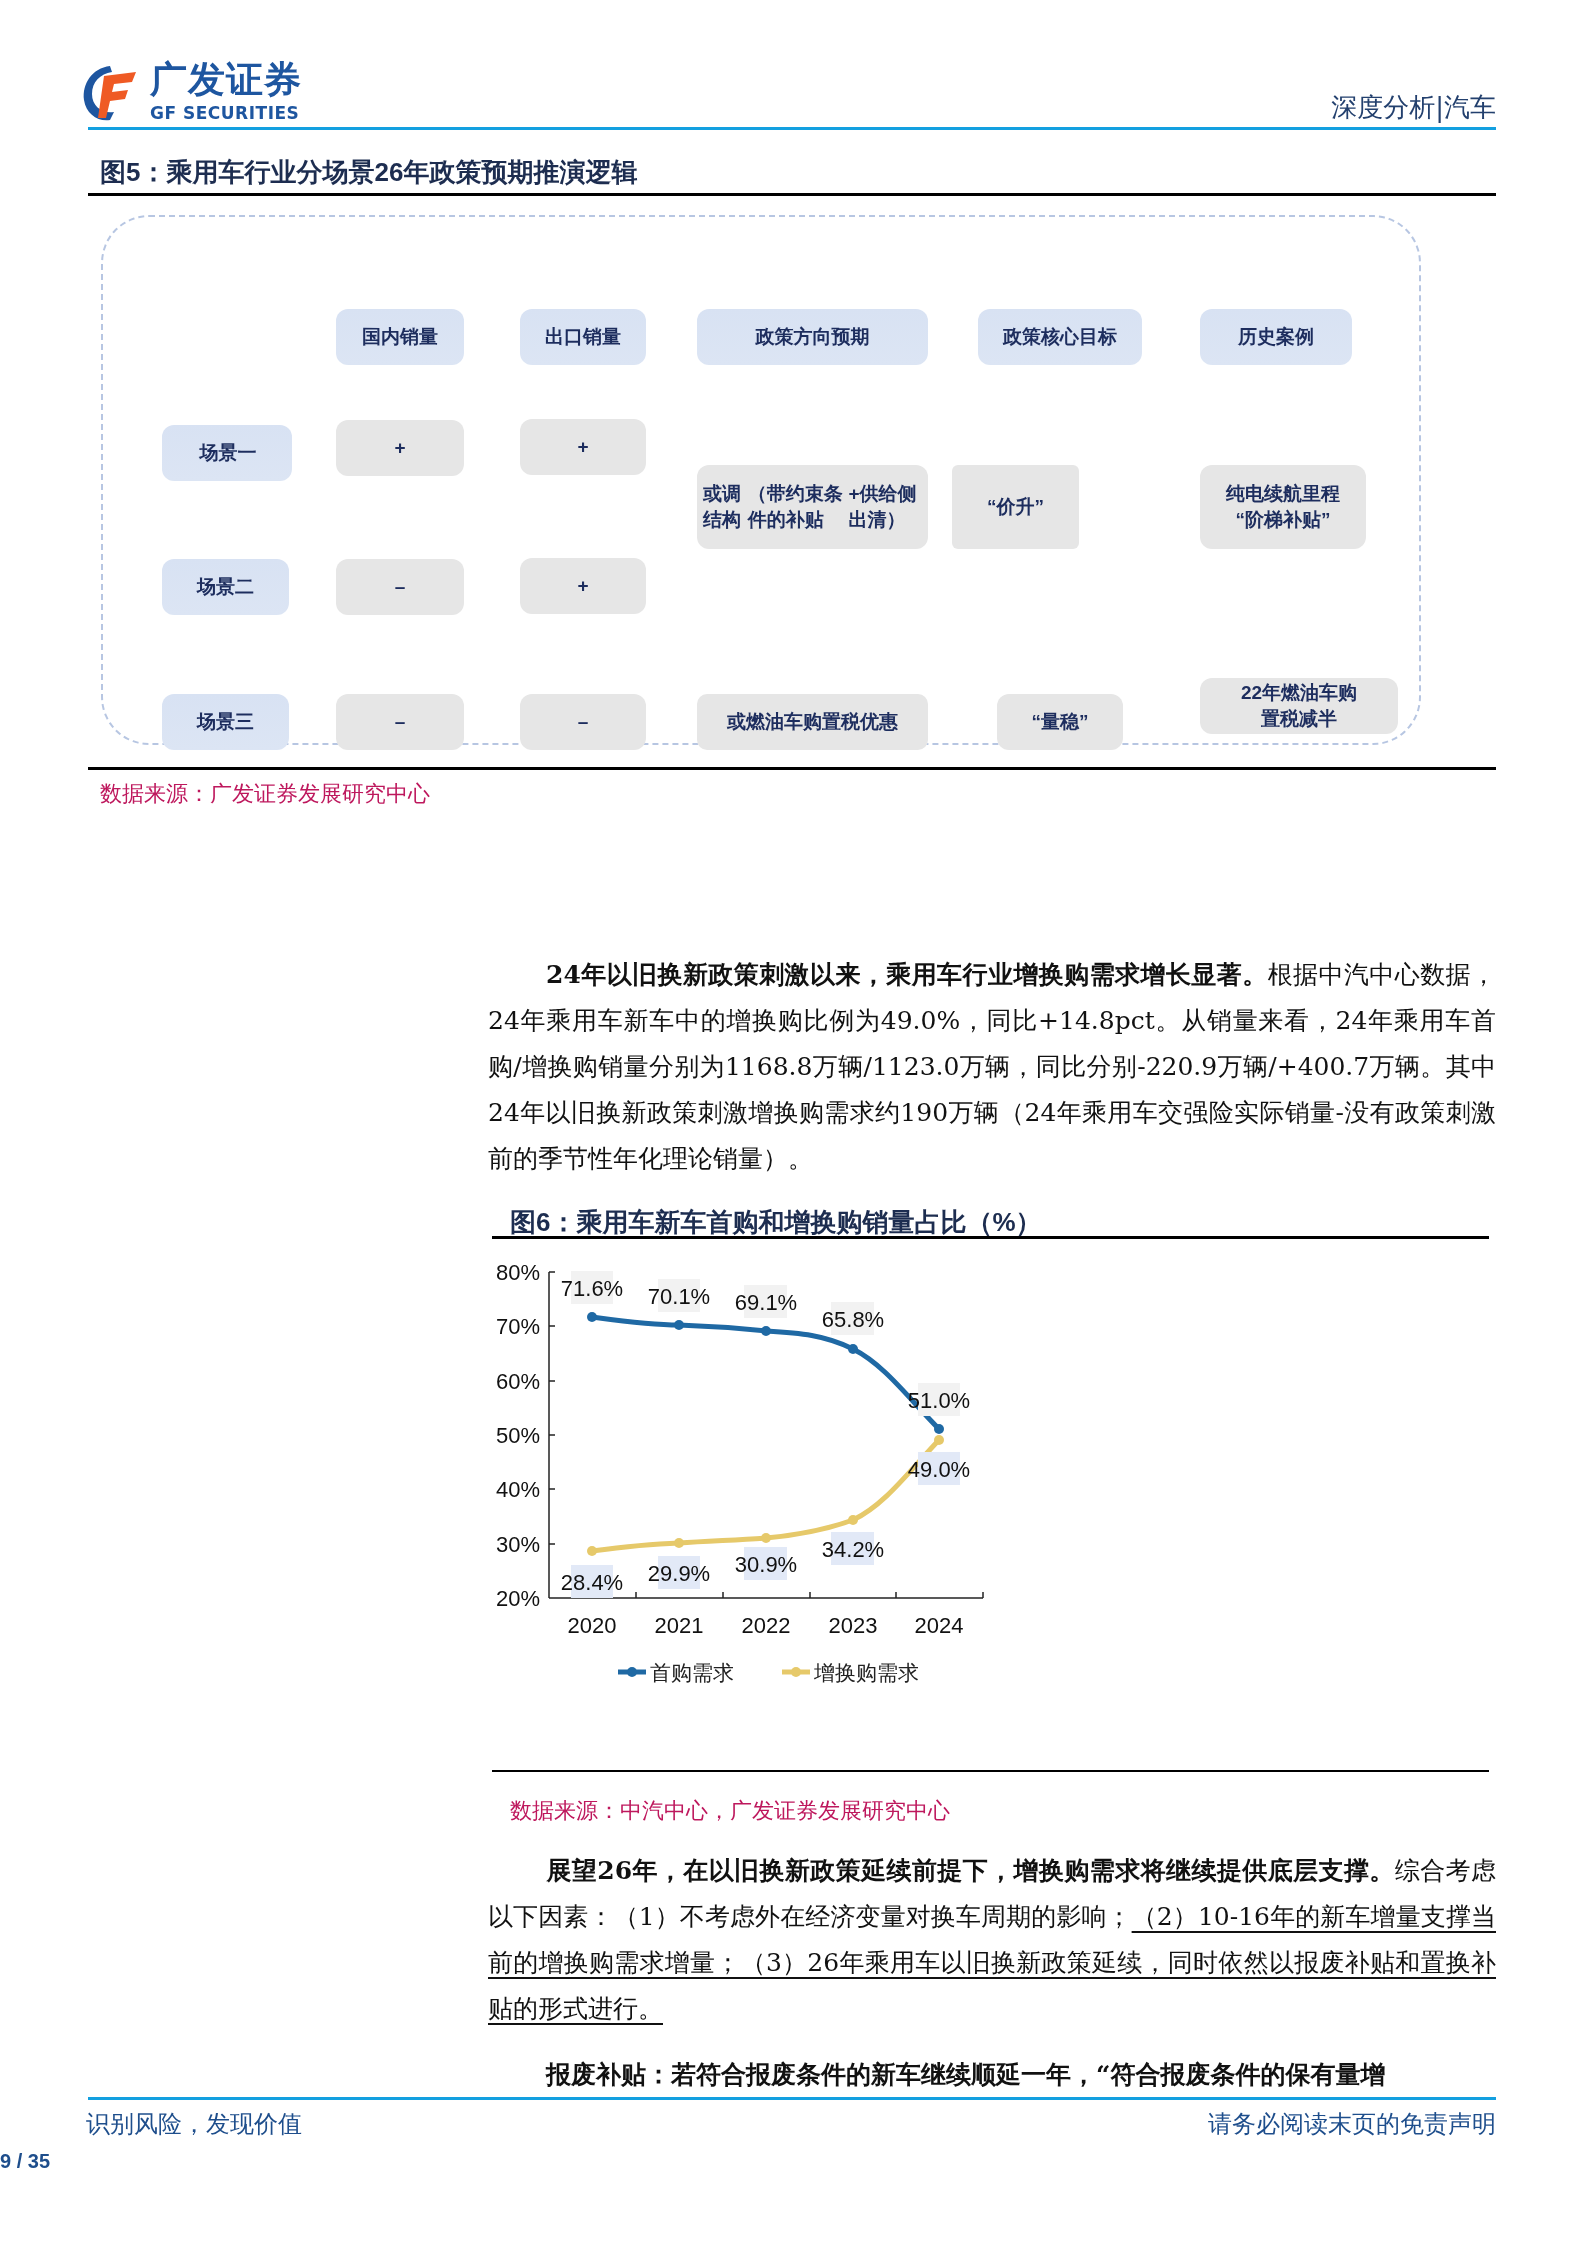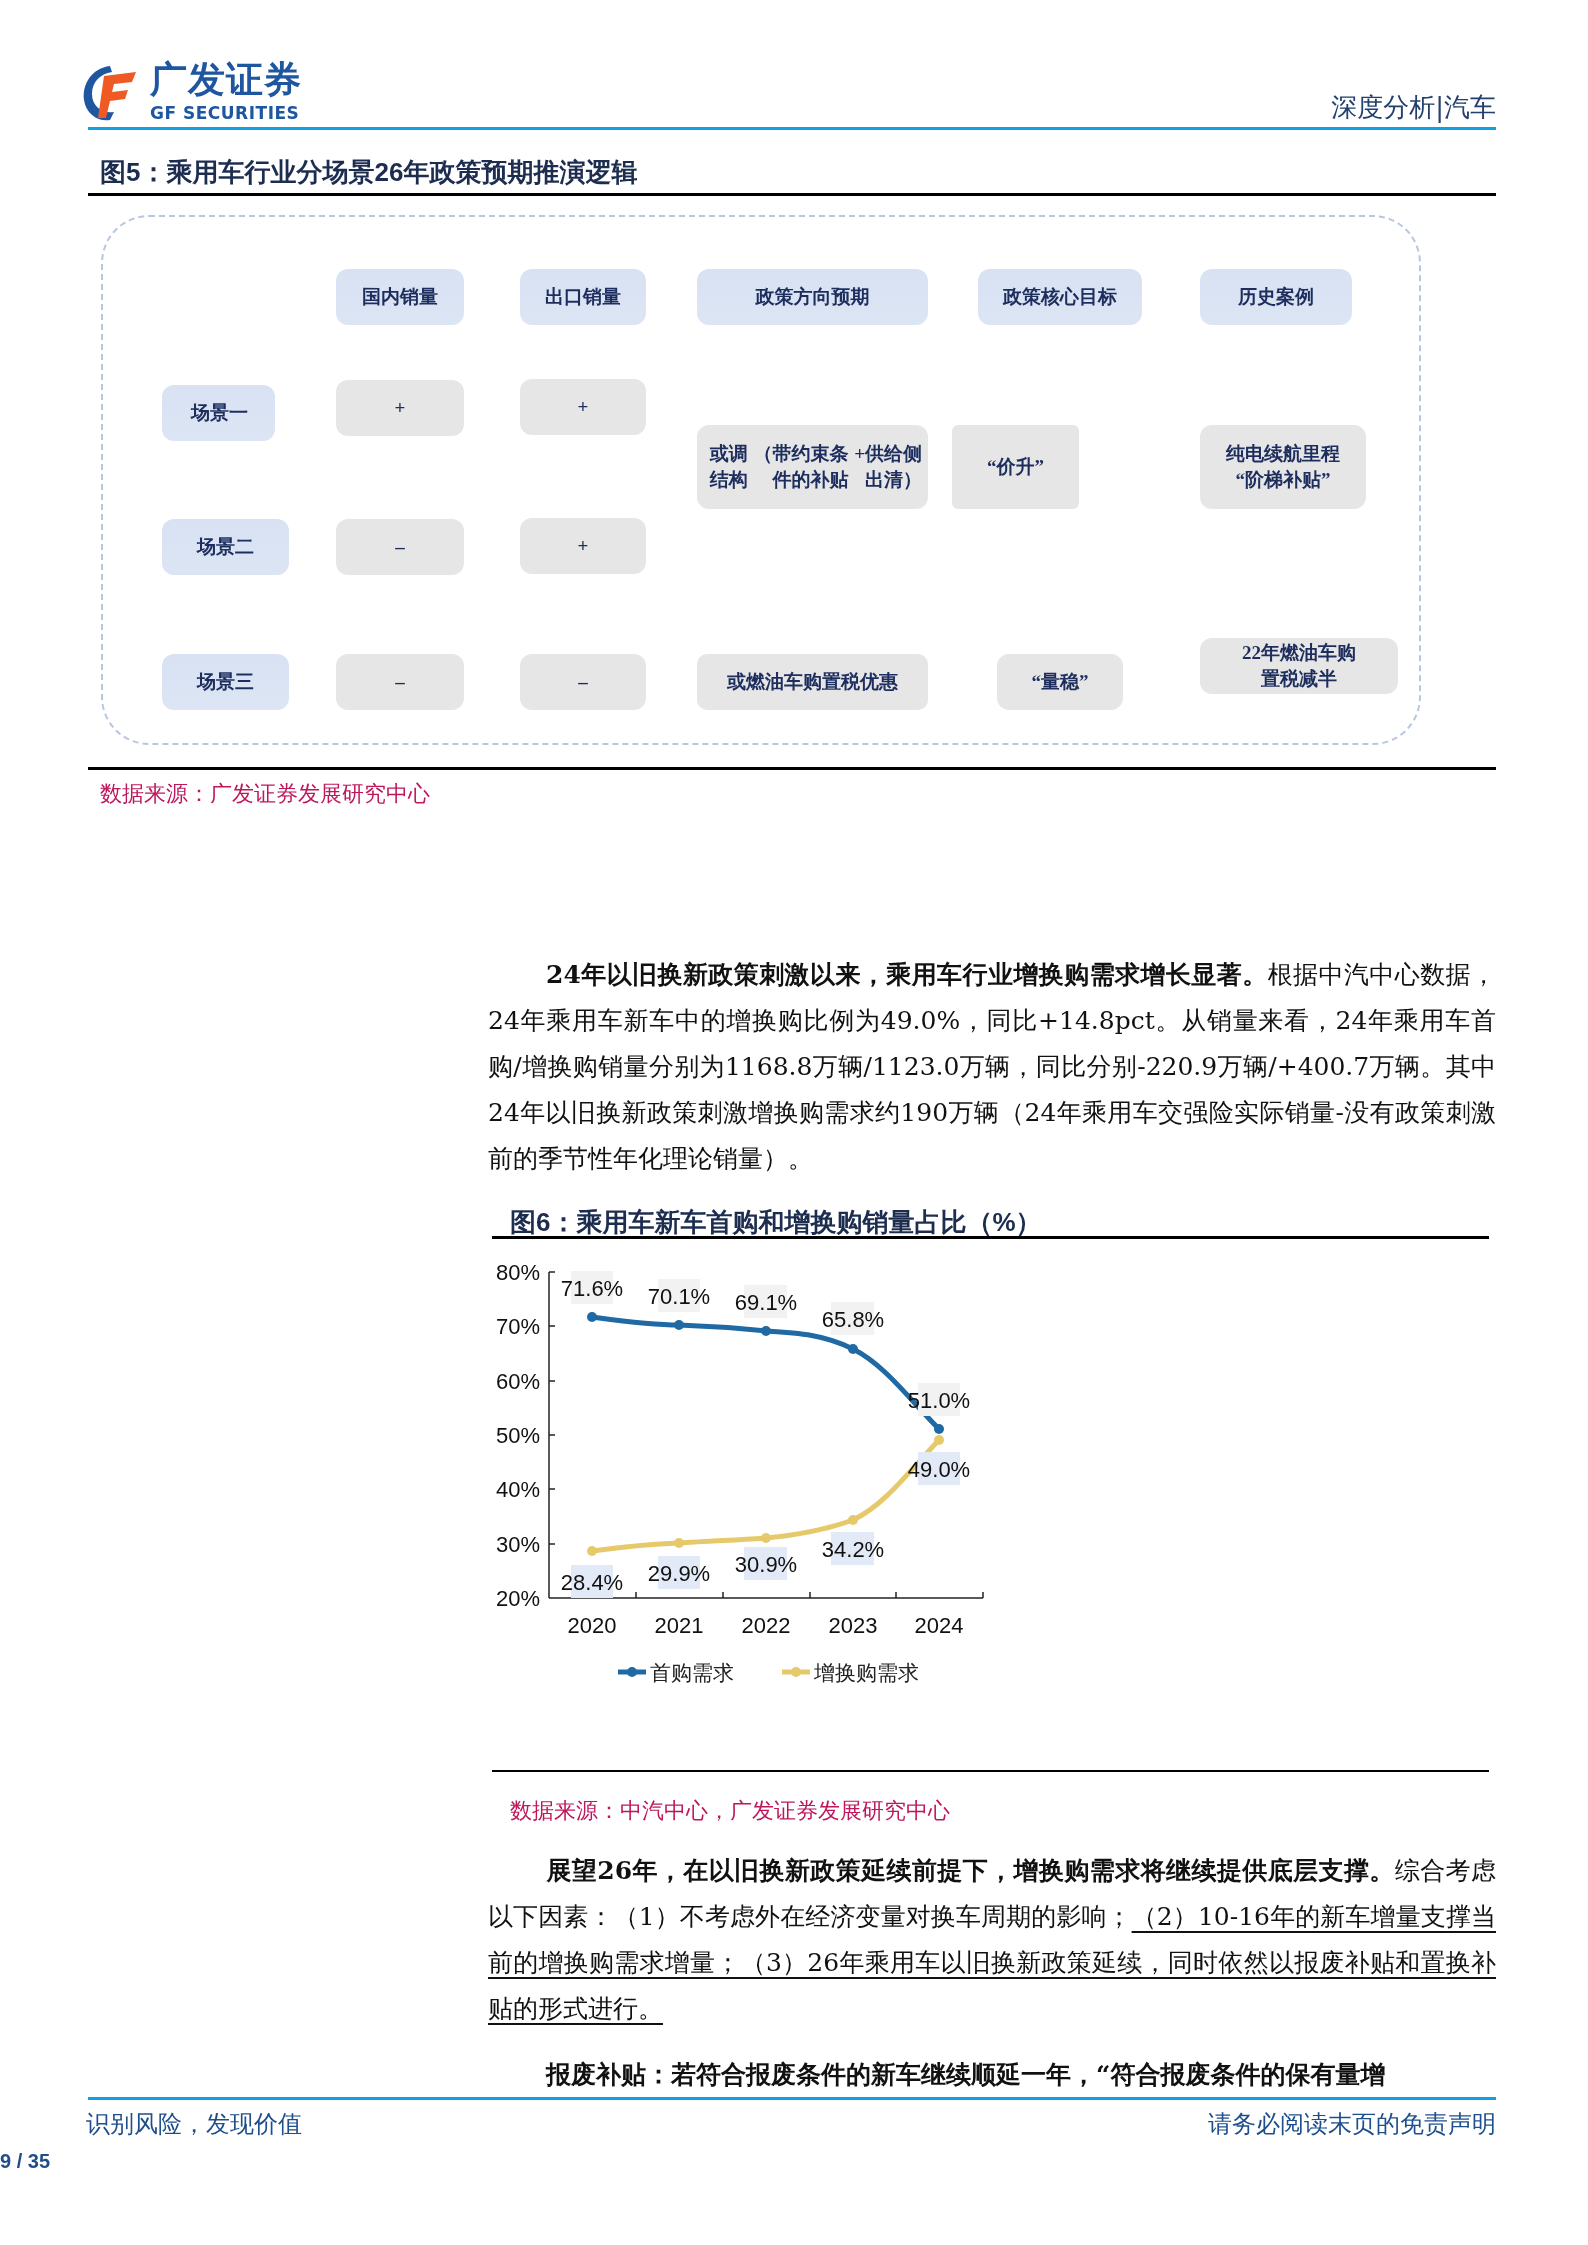--- a/index.html
+++ b/index.html
@@ -19,23 +19,23 @@
                     font-size:26px; color:#23406e; line-height:30px; }
 
   .fig-title { font-family:"Liberation Sans","DejaVu Sans",sans-serif; font-weight:bold; font-size:26px;
                color:#1d2d50; line-height:32px; }
   .rule-black { height:3px; background:#000; }
   .source { font-family:"DejaVu Serif","Liberation Serif",serif; font-size:22px; color:#be185d; line-height:26px; }
 
   
   .dash-frame { left:101px; top:215px; width:1320px; height:530px; border:2px dashed #b7c6e2;
                 border-radius:48px; box-sizing:border-box; }
-  .box { position:absolute; display:flex; align-items:center; justify-content:center; text-align:right;
-         border-radius:12px; font-family:Liberation Serif, serif; font-size:19px;
-         color:#1d2d5e; font-weight:bold; line-height:26px; box-sizing:border-box; padding:0 6px; }
+  .box { position:absolute; display:flex; align-items:center; justify-content:center; text-align:left;
+         border-radius:12px; font-family:Liberation Sans, sans-serif; font-size:19px;
+         color:#1d2d5e; font-weight:bold; line-height:26px; box-sizing:border-box; padding:0 6px;margin-top:40px; }
   .box.blue { background:linear-gradient(#d8e2f3,#dce5f4); }
   .box.gray { background:#e6e6e6; }
 
   
   .para { left:488px; width:1008px; font-family:"DejaVu Serif","Liberation Serif",serif; font-size:25px;
           line-height:46px; text-align:justify; color:#111; }
   .para b { font-weight:bold; }
   .para .u { text-decoration:underline; text-underline-offset:6px; text-decoration-thickness:2px; }
   .indent { display:inline-block; width:58px; }
 
@@ -70,21 +70,21 @@
 <div class="abs rule-black" style="left:88px; top:193px; width:1408px;"></div>
 
 <div class="abs dash-frame"></div>
 
 <div class="box blue" style="left:336px; top:269px; width:128px; height:56px;">国内销量</div>
 <div class="box blue" style="left:520px; top:269px; width:126px; height:56px;">出口销量</div>
 <div class="box blue" style="left:697px; top:269px; width:231px; height:56px;">政策方向预期</div>
 <div class="box blue" style="left:978px; top:269px; width:164px; height:56px;">政策核心目标</div>
 <div class="box blue" style="left:1200px; top:269px; width:152px; height:56px;">历史案例</div>
 
-<div class="box blue" style="left:162px; top:385px; width:113px; height:56px;padding-left:8px;">场景一</div>
+<div class="box blue" style="left:162px; top:385px; width:130px; height:56px;padding-left:8px;">场景一</div>
 <div class="box gray" style="left:336px; top:380px; width:128px; height:56px;">+</div>
 <div class="box gray" style="left:520px; top:379px; width:126px; height:56px;">+</div>
 
 <div class="box blue" style="left:162px; top:519px; width:127px; height:56px;">场景二</div>
 <div class="box gray" style="left:336px; top:519px; width:128px; height:56px;">–</div>
 <div class="box gray" style="left:520px; top:518px; width:126px; height:56px;">+</div>
 
 <div class="box gray" style="left:697px; top:425px; width:231px; height:84px; ">
   <span>或调结构</span>
   <span>（带约束条件的补贴</span>

